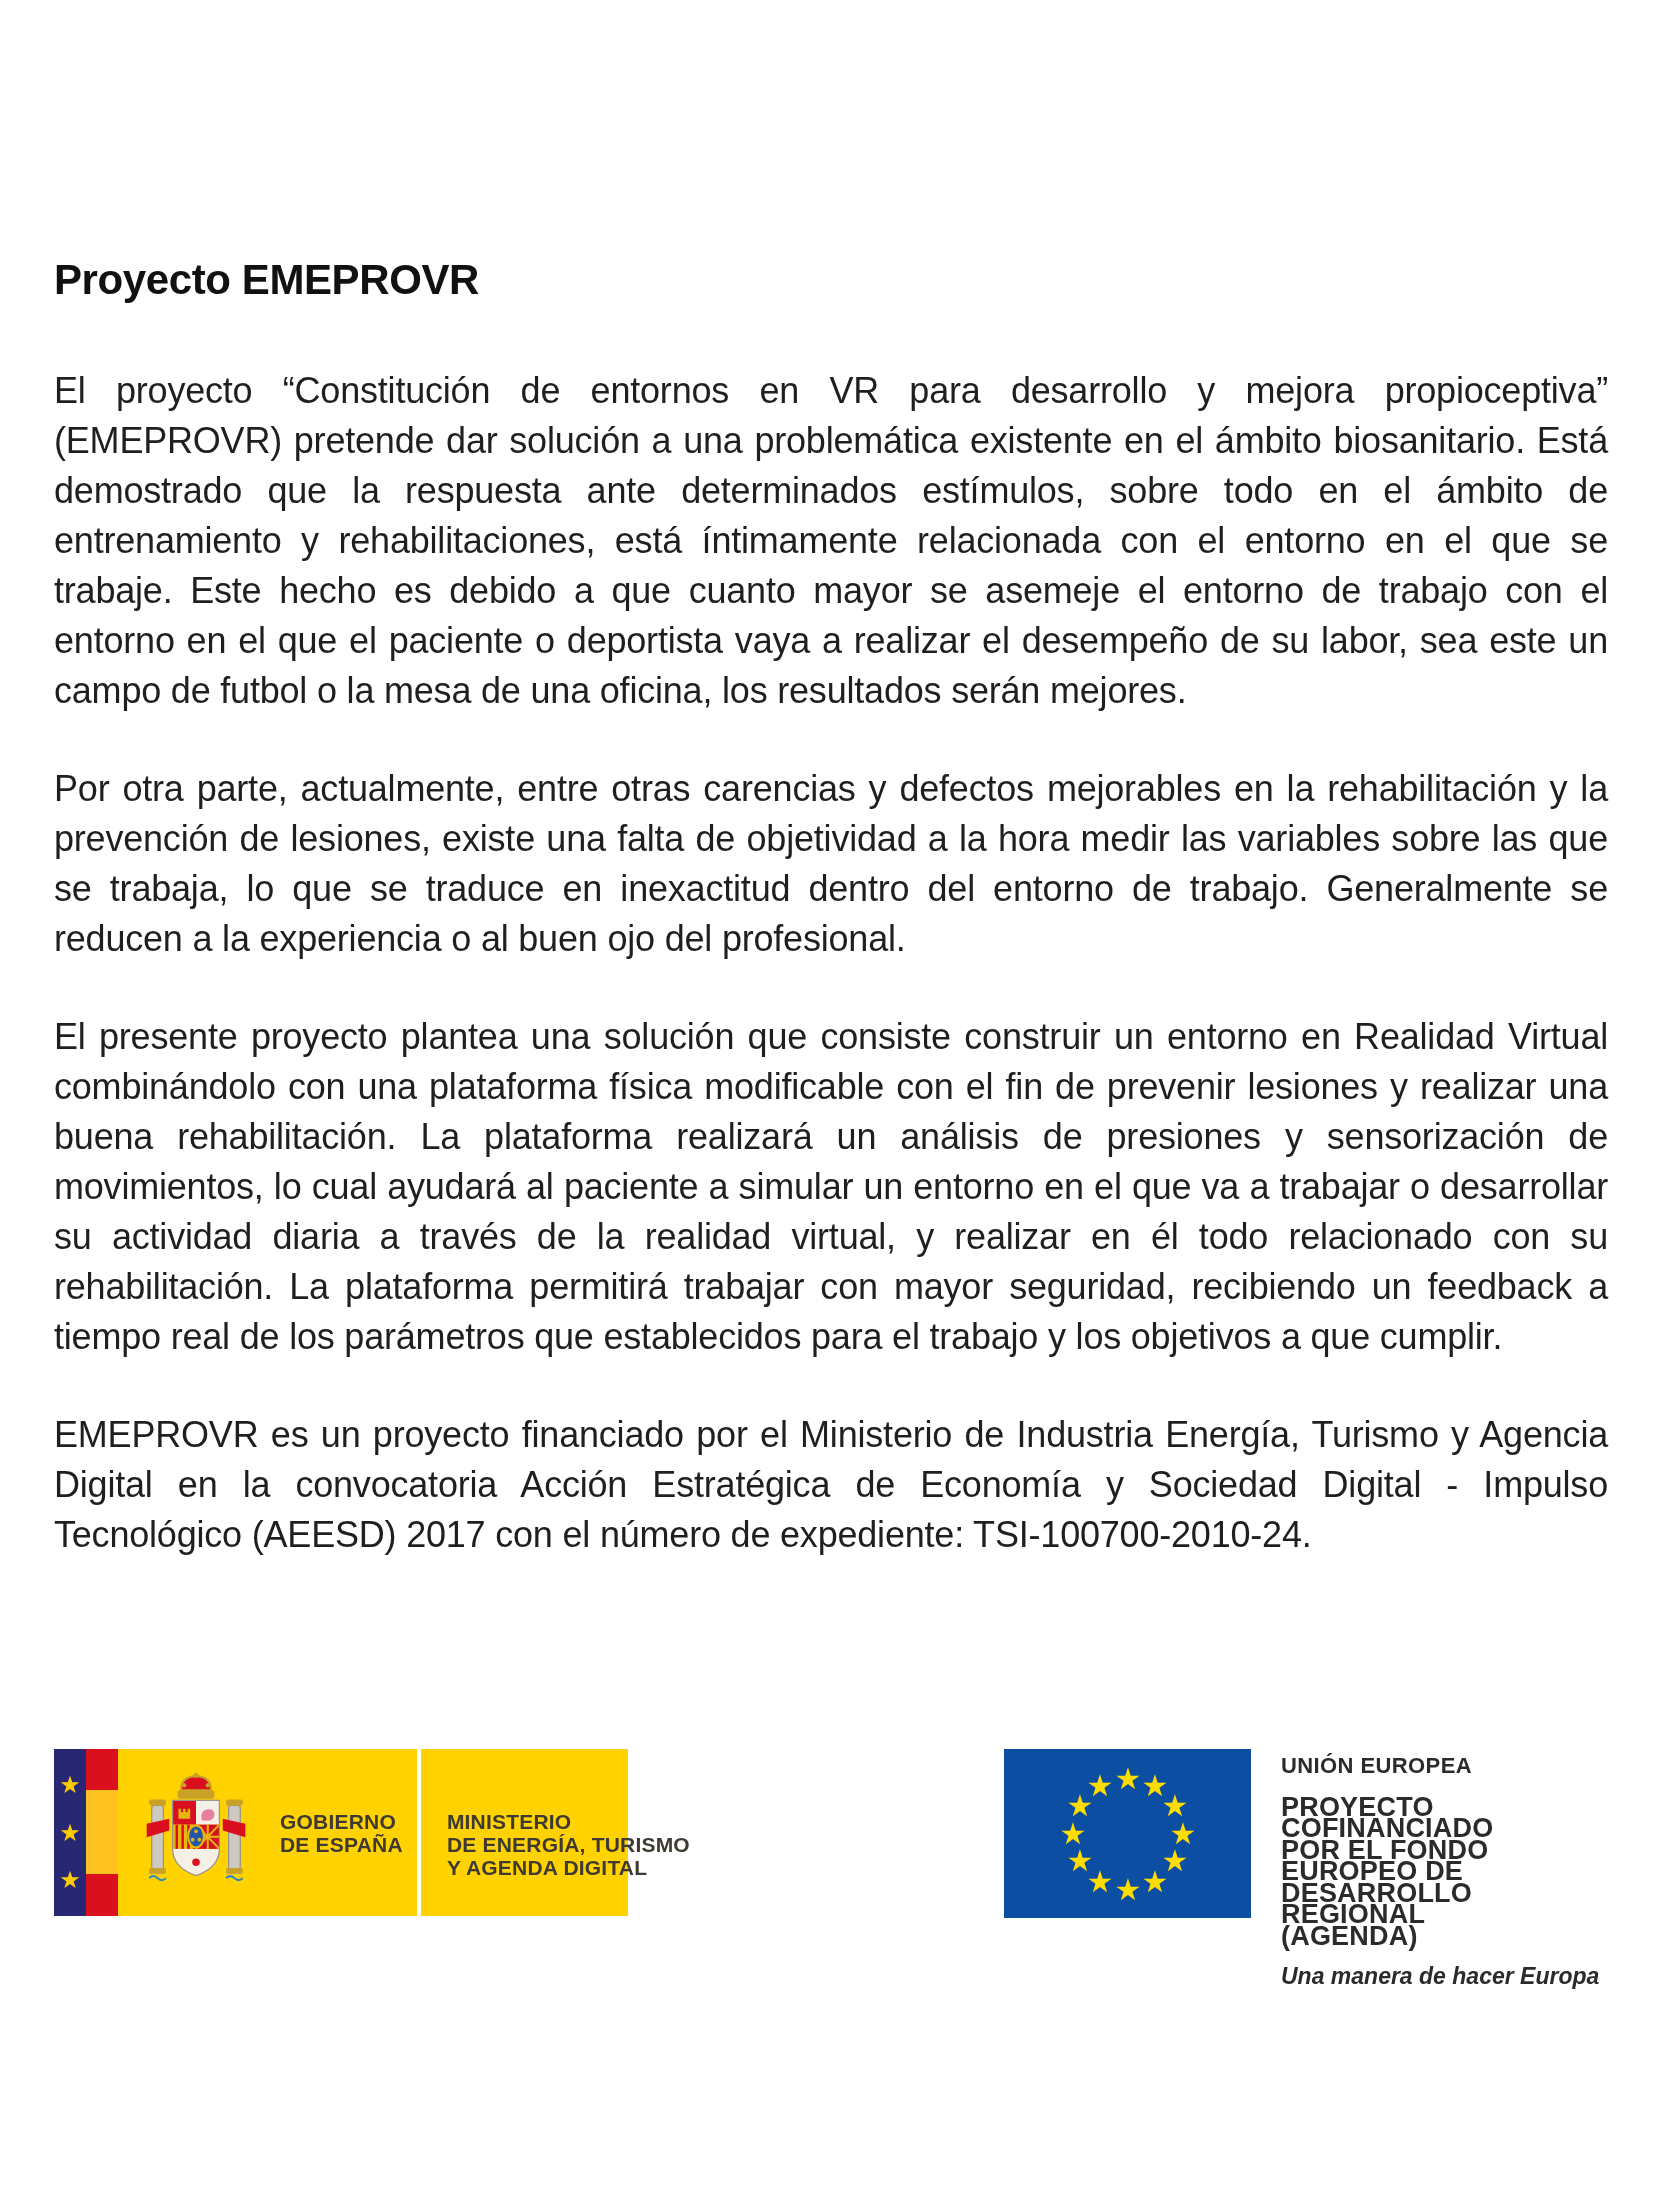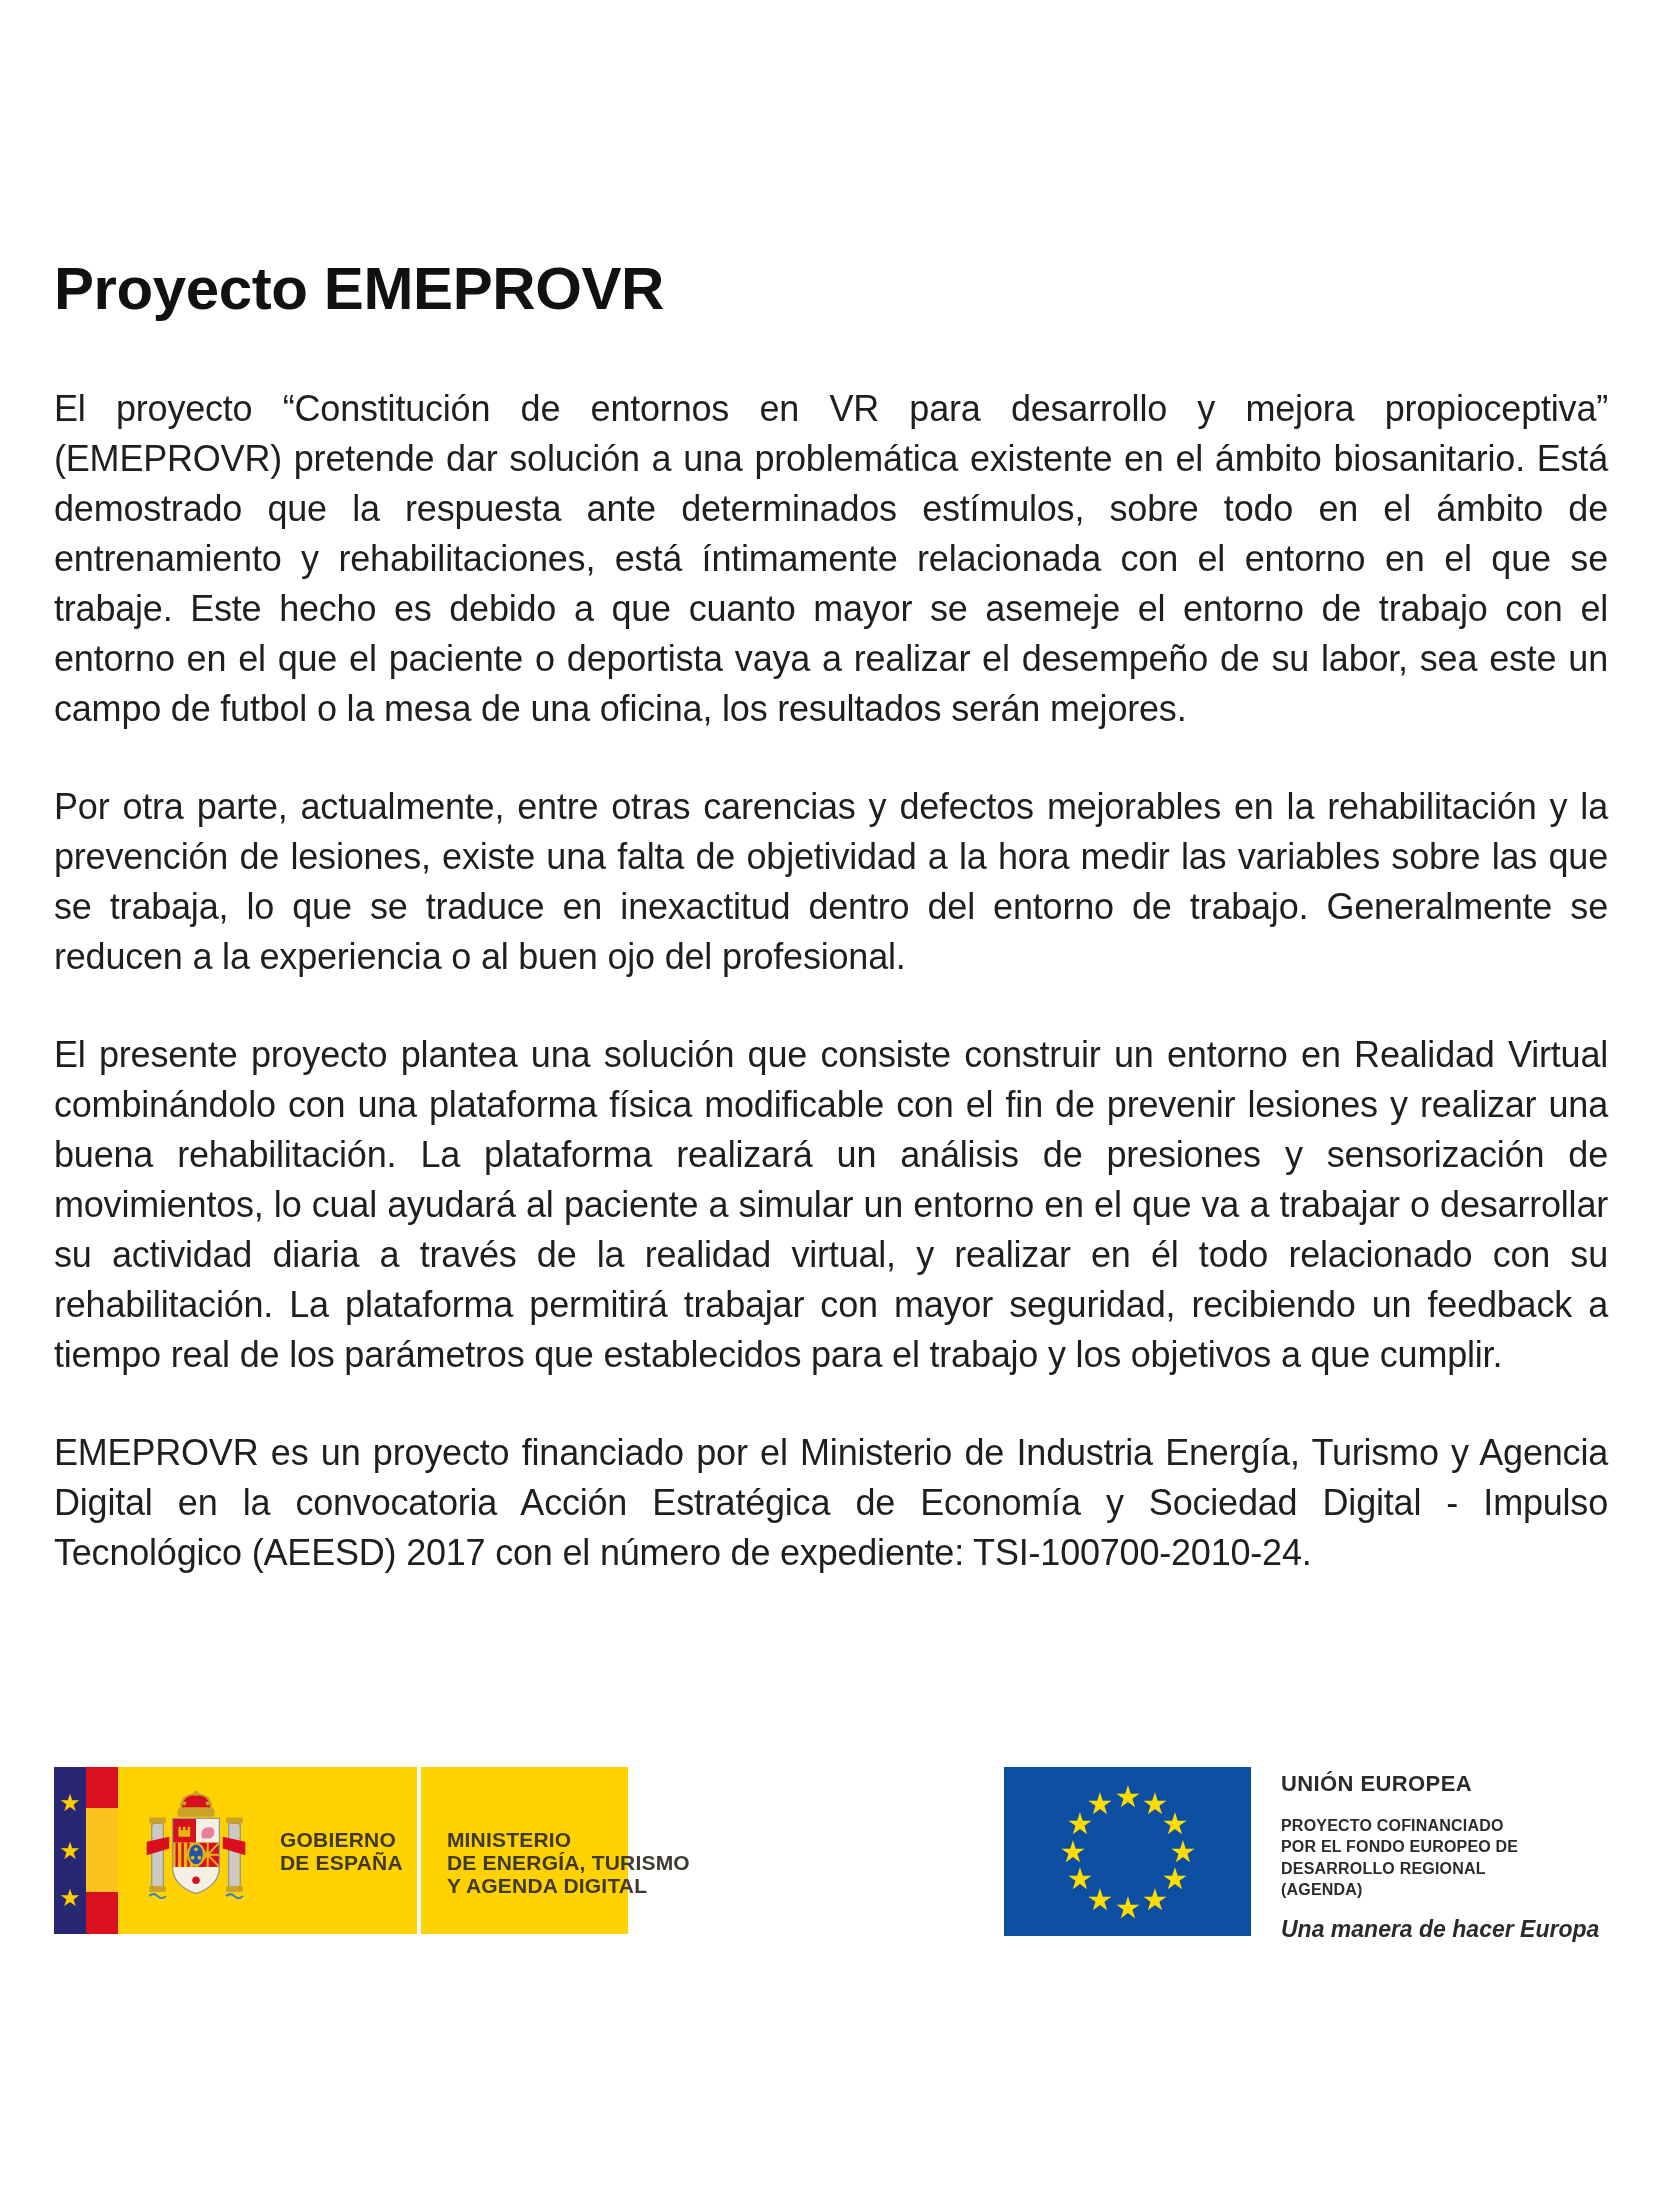--- a/index.html
+++ b/index.html
@@ -8,21 +8,21 @@
     --es-star:#FFCC00; --es-text:#3E3A31; --eu-blue:#0B4EA2; --eu-star:#FFDD00; --text:#1F1F1F;
   }
   *{margin:0;padding:0;box-sizing:border-box;}
   html,body{background:#ffffff;}
   body{
     width:1662px;height:2203px;position:relative;overflow:hidden;
     font-family:"Liberation Sans","DejaVu Sans",sans-serif;color:var(--text);
   }
   .page{padding:259px 54px 0 54px;}
   h1.title{
-    font-size:60px;font-weight:bold;color:#111;letter-spacing:-0.4px;
+    font-size:42px;font-weight:bold;color:#111;letter-spacing:-0.4px;
     line-height:1;margin:0 0 65px 0;
   }
   p.body-par{
     font-size:36px;line-height:50px;letter-spacing:-0.2px;
     text-align:justify;margin:0 0 48px 0;color:var(--text);
   }
   p.body-par .it{}
   
   .logos-row{display:flex;align-items:flex-start;margin-top:189px;}
   
@@ -52,21 +52,21 @@
   .es-min-text{margin-left:25.5px;}
   
   .eu-logo{display:flex;margin-left:325px;align-items:flex-start;}
   .eu-flag{position:relative;width:247px;height:169px;background:var(--eu-blue);flex:none;}
   .eu-star{
     position:absolute;width:30px;height:30px;text-align:center;
     color:var(--eu-star);font-size:30px;line-height:30px;
   }
   .eu-text{margin-left:30px;padding-top:5.3px;color:#2b2b2b;}
   .eu-union{font-size:22px;line-height:23px;font-weight:600;letter-spacing:0.4px;}
-  .eu-cofin{margin-top:19.3px;font-size:16px;line-height:21.5px;font-weight:600;letter-spacing:0.2px;}
+  .eu-cofin{margin-top:19.3px;font-size:27px;line-height:21.5px;font-weight:600;letter-spacing:0.2px;}
   .eu-tagline{margin-top:16.7px;font-size:23px;line-height:24px;font-weight:600;font-style:italic;}
 </style>
 </head>
 <body>
 
 <div class="page">
 
   <h1 class="title">Proyecto EMEPROVR</h1>
 
   <p class="body-par"><span>El proyecto </span><span class="it">“Constitución de entornos en VR para desarrollo y mejora propioceptiva”</span><span> (EMEPROVR) pretende dar solución a una problemática existente en el ámbito biosanitario. Está demostrado que la respuesta ante determinados estímulos, sobre todo en el ámbito de entrenamiento y rehabilitaciones, está íntimamente relacionada con el entorno en el que se trabaje. Este hecho es debido a que cuanto mayor se asemeje el entorno de trabajo con el entorno en el que el paciente o deportista vaya a realizar el desempeño de su labor, sea este un campo de futbol o la mesa de una oficina, los resultados serán mejores.</span></p>

